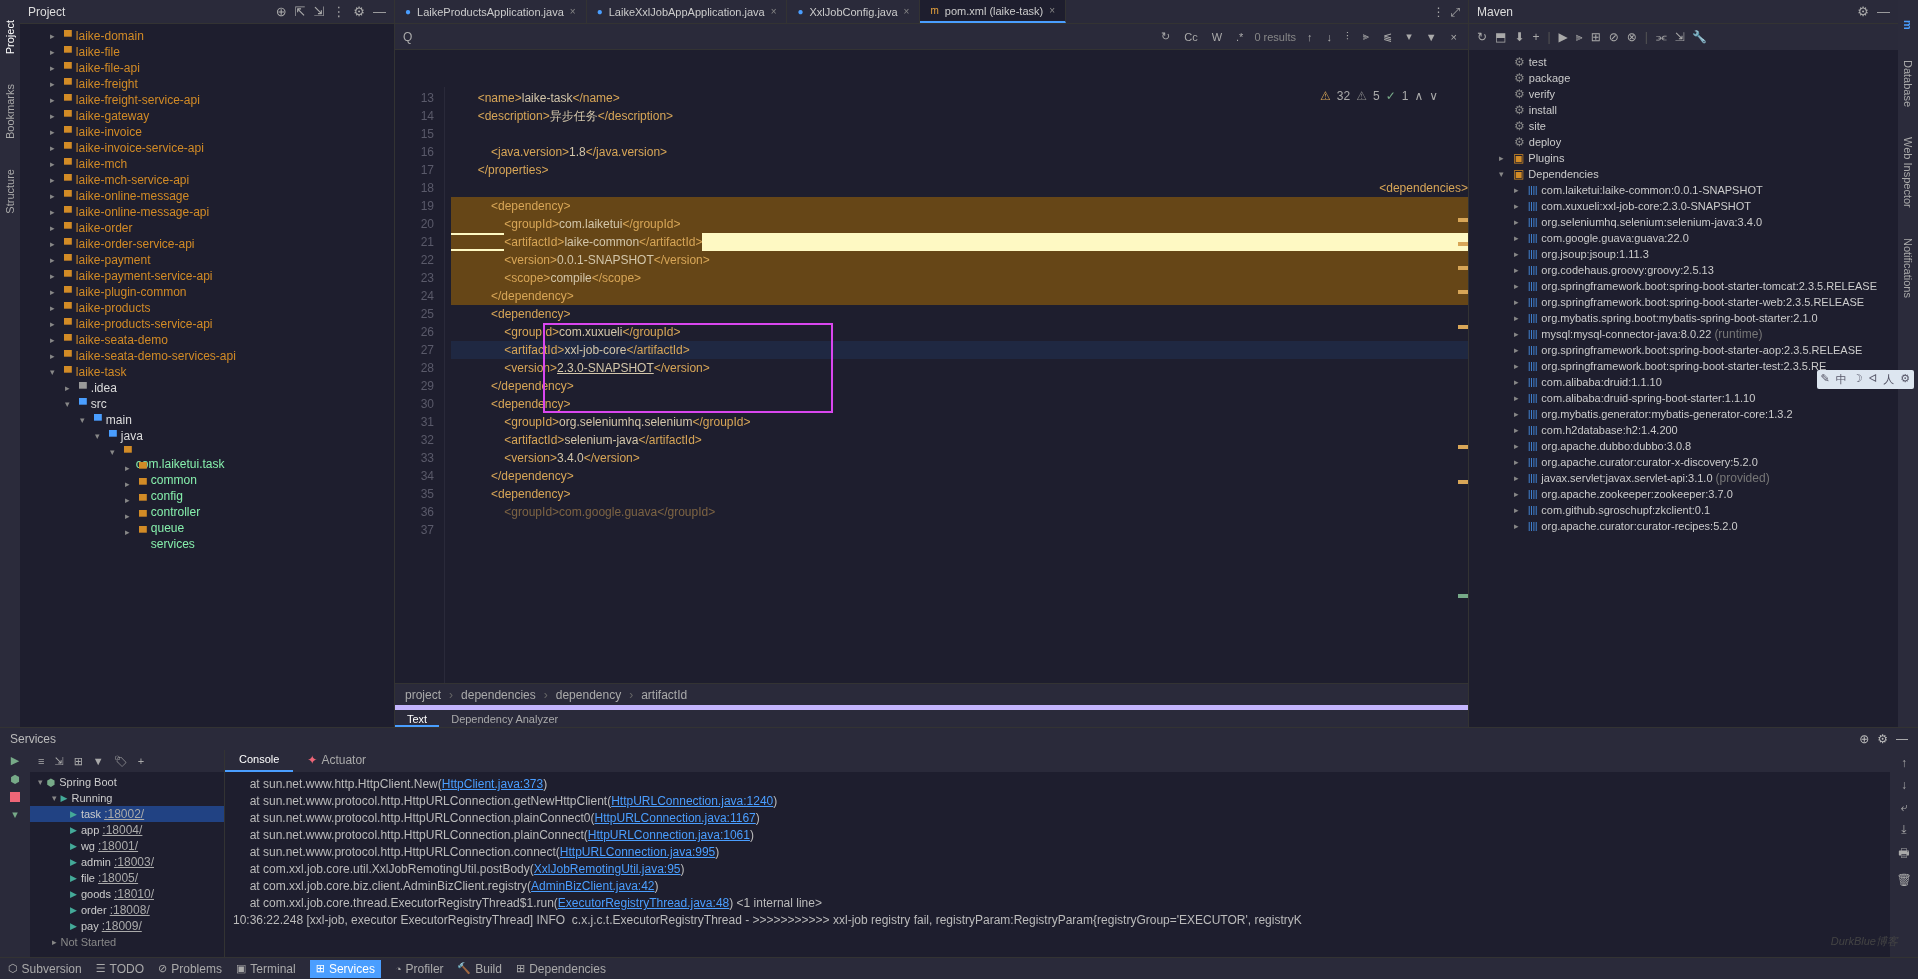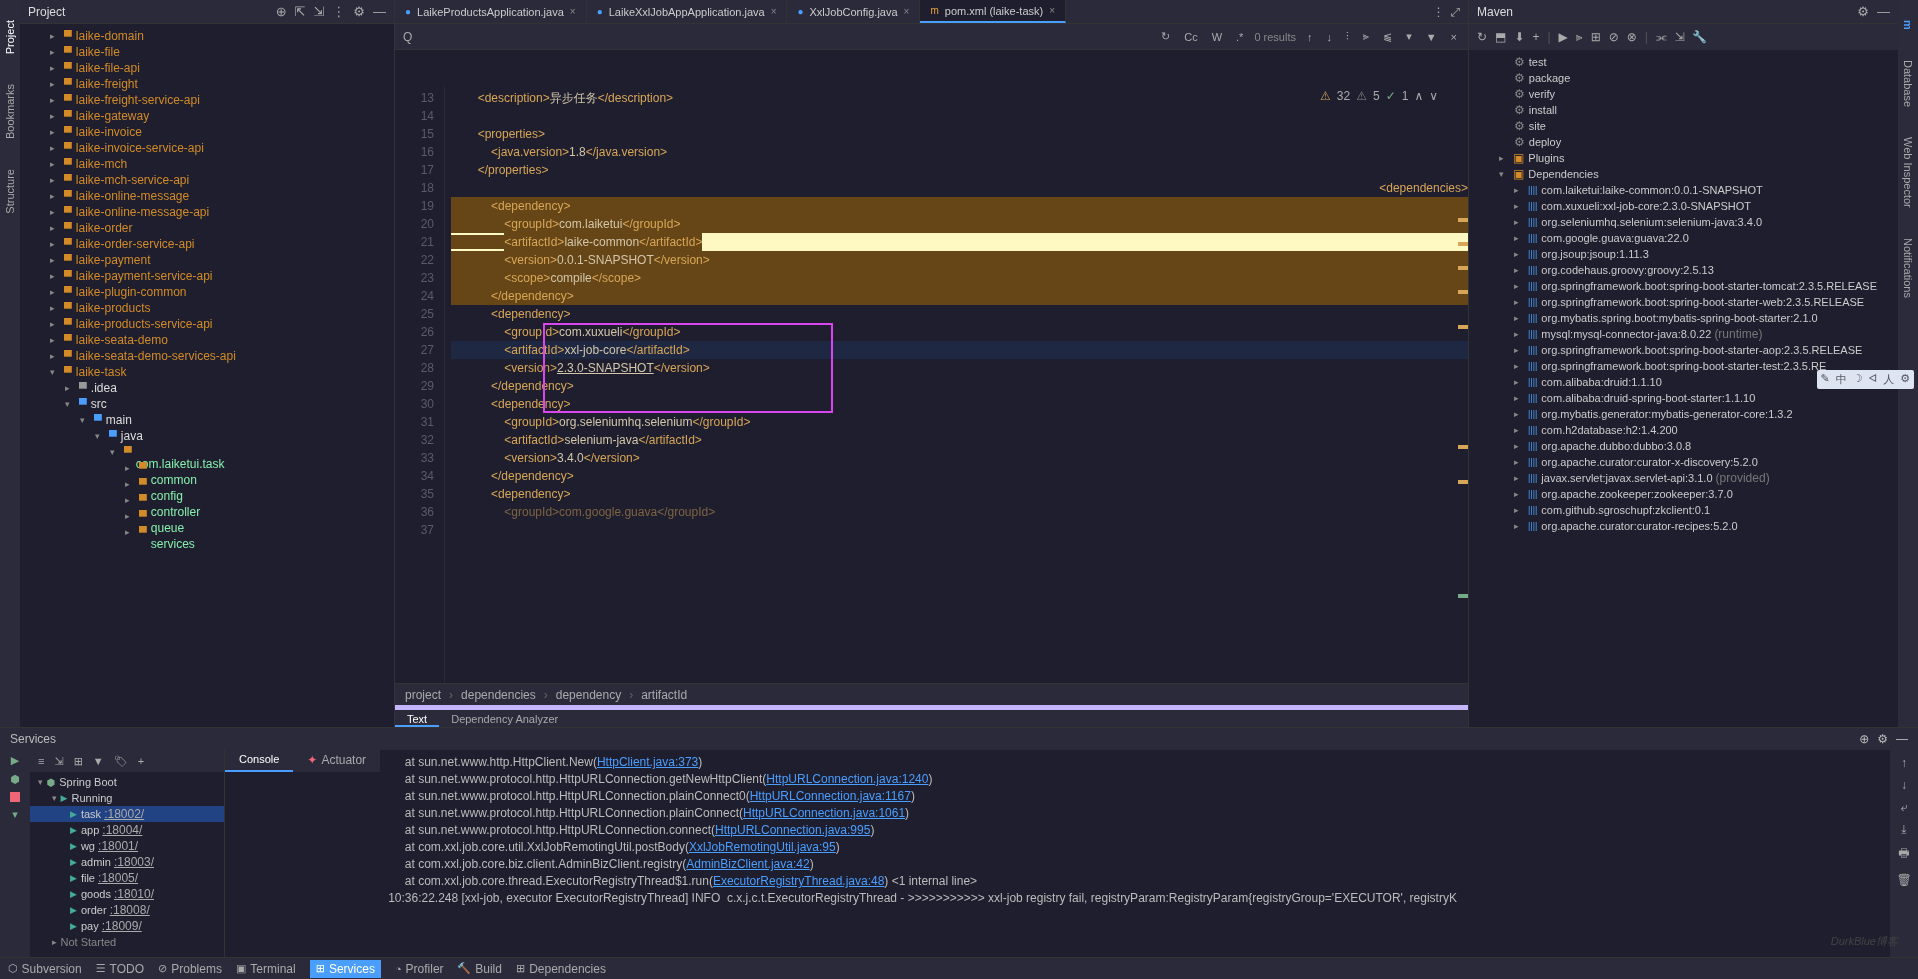--- a/index.html
+++ b/index.html
@@ -84,21 +84,21 @@
 .svc-toolbar{display:flex;align-items:center;gap:10px;padding:3px 8px;background:#2a2a3a;height:22px;}
 .svc-toolbar .sbtn{color:#aaa;cursor:pointer;font-size:11px;}
 .svc-tree{flex:1;padding:2px 0;}
 .svc-item{display:flex;align-items:center;padding:1px 8px;cursor:pointer;height:16px;white-space:nowrap;}
 .svc-item.sel{background:#214283;}
 .svc-item .arrow{color:#888;margin-right:4px;font-size:9px;}
 .svc-item .play{color:#4a9;margin-right:4px;font-size:9px;}
 .svc-item .sb{color:#7a8;margin-right:4px;font-size:10px;}
 .svc-item .label{color:#ccc;font-size:11px;}
 .svc-item .port{color:#aaa;text-decoration:underline;}
-.svc-right{flex:1;display:flex;flex-direction:row;min-width:0;}
+.svc-right{flex:1;display:flex;flex-direction:column;min-width:0;}
 .console-tabs{display:flex;background:#2a2a3a;height:22px;}
 .console-tab{padding:3px 14px;color:#aaa;cursor:pointer;font-size:11px;}
 .console-tab.active{color:#fff;border-bottom:2px solid #4a9eff;}
 .console-tab .act{color:#e67;margin-right:4px;}
 .console{flex:1;background:#1e1e2e;padding:4px 8px;font-family:'Consolas',monospace;font-size:12px;line-height:17px;overflow:hidden;color:#bbb;}
 .console .ln{white-space:pre;}
 .console .lnk{color:#4a9eff;text-decoration:underline;cursor:pointer;}
 .console-side{width:28px;background:#2a2a3a;display:flex;flex-direction:column;align-items:center;padding-top:6px;gap:8px;}
 .console-side .ci{color:#aaa;cursor:pointer;font-size:12px;}
 .status-bar{height:22px;background:#2a2a3a;display:flex;align-items:center;padding:0 8px;gap:14px;border-top:1px solid #333;}
@@ -375,23 +375,23 @@
           <div class="warn-area">
             <span style="color:#d8a657">⚠</span>
               <span>32</span>
             <span style="color:#888">⚠</span>
               <span>5</span>
             <span style="color:#7a8">✓</span>
               <span>1</span>
             <span>∧</span>
               <span>∨</span>
           </div>
+        <div class="code-line" style="position: relative;">        <span class="tag">&lt;name&gt;</span><span class="txt">laike-task</span><span class="tag">&lt;/name&gt;</span></div>
             <div class="code-line" style="position: relative;">        <span class="tag">&lt;description&gt;</span><span class="txt">异步任务</span><span class="tag">&lt;/description&gt;</span></div>
             <div class="code-line" style="position: relative;"></div>
-            <div class="code-line" style="position: relative;">        <span class="tag">&lt;properties&gt;</span></div>
             <div class="code-line" style="position: relative;">            <span class="tag">&lt;java.version&gt;</span><span class="txt">1.8</span><span class="tag">&lt;/java.version&gt;</span></div>
             <div class="code-line" style="position: relative;">        <span class="tag">&lt;/properties&gt;</span></div>
             <div class="code-line" style="position: relative; text-align: right;">        <span class="tag">&lt;dependencies&gt;</span></div>
             <div class="code-line" style="position: relative; background: rgb(102, 70, 23);"><span class="hl-orange" style="padding:0; display:inline;">            </span><span class="hl-orange"><span class="tag">&lt;dependency&gt;</span></span></div>
             <div class="code-line" style="position: relative; background: rgb(102, 70, 23);"><span class="hl-orange" style="padding:0; display:inline;">                </span><span class="hl-orange"><span class="tag">&lt;groupId&gt;</span><span class="txt">com.laiketui</span><span class="tag">&lt;/groupId&gt;</span></span></div>
             <div class="code-line" style="position: relative; background: #fef9c3;"><span class="hl-orange" style="padding:0; display:inline;">                </span><span class="hl-orange"><span class="tag">&lt;artifactId&gt;</span><span class="txt">laike-common</span><span class="tag">&lt;/artifactId&gt;</span></span></div>
             <div class="code-line" style="position: relative; background: rgb(102, 70, 23);"><span class="hl-orange" style="padding:0; display:inline;">                </span><span class="hl-orange"><span class="tag">&lt;version&gt;</span><span class="txt">0.0.1-SNAPSHOT</span><span class="tag">&lt;/version&gt;</span></span></div>
             <div class="code-line" style="position: relative; background: rgb(102, 70, 23);"><span class="hl-orange" style="padding:0; display:inline;">                </span><span class="hl-orange"><span class="tag">&lt;scope&gt;</span><span class="txt">compile</span><span class="tag">&lt;/scope&gt;</span></span></div>
             <div class="code-line" style="position: relative; background: rgb(102, 70, 23);"><span class="hl-orange" style="padding:0; display:inline;">            </span><span class="hl-orange"><span class="tag">&lt;/dependency&gt;</span></span></div>
             <div class="code-line" style="position: relative;">            <span class="tag">&lt;dependency&gt;</span></div>

